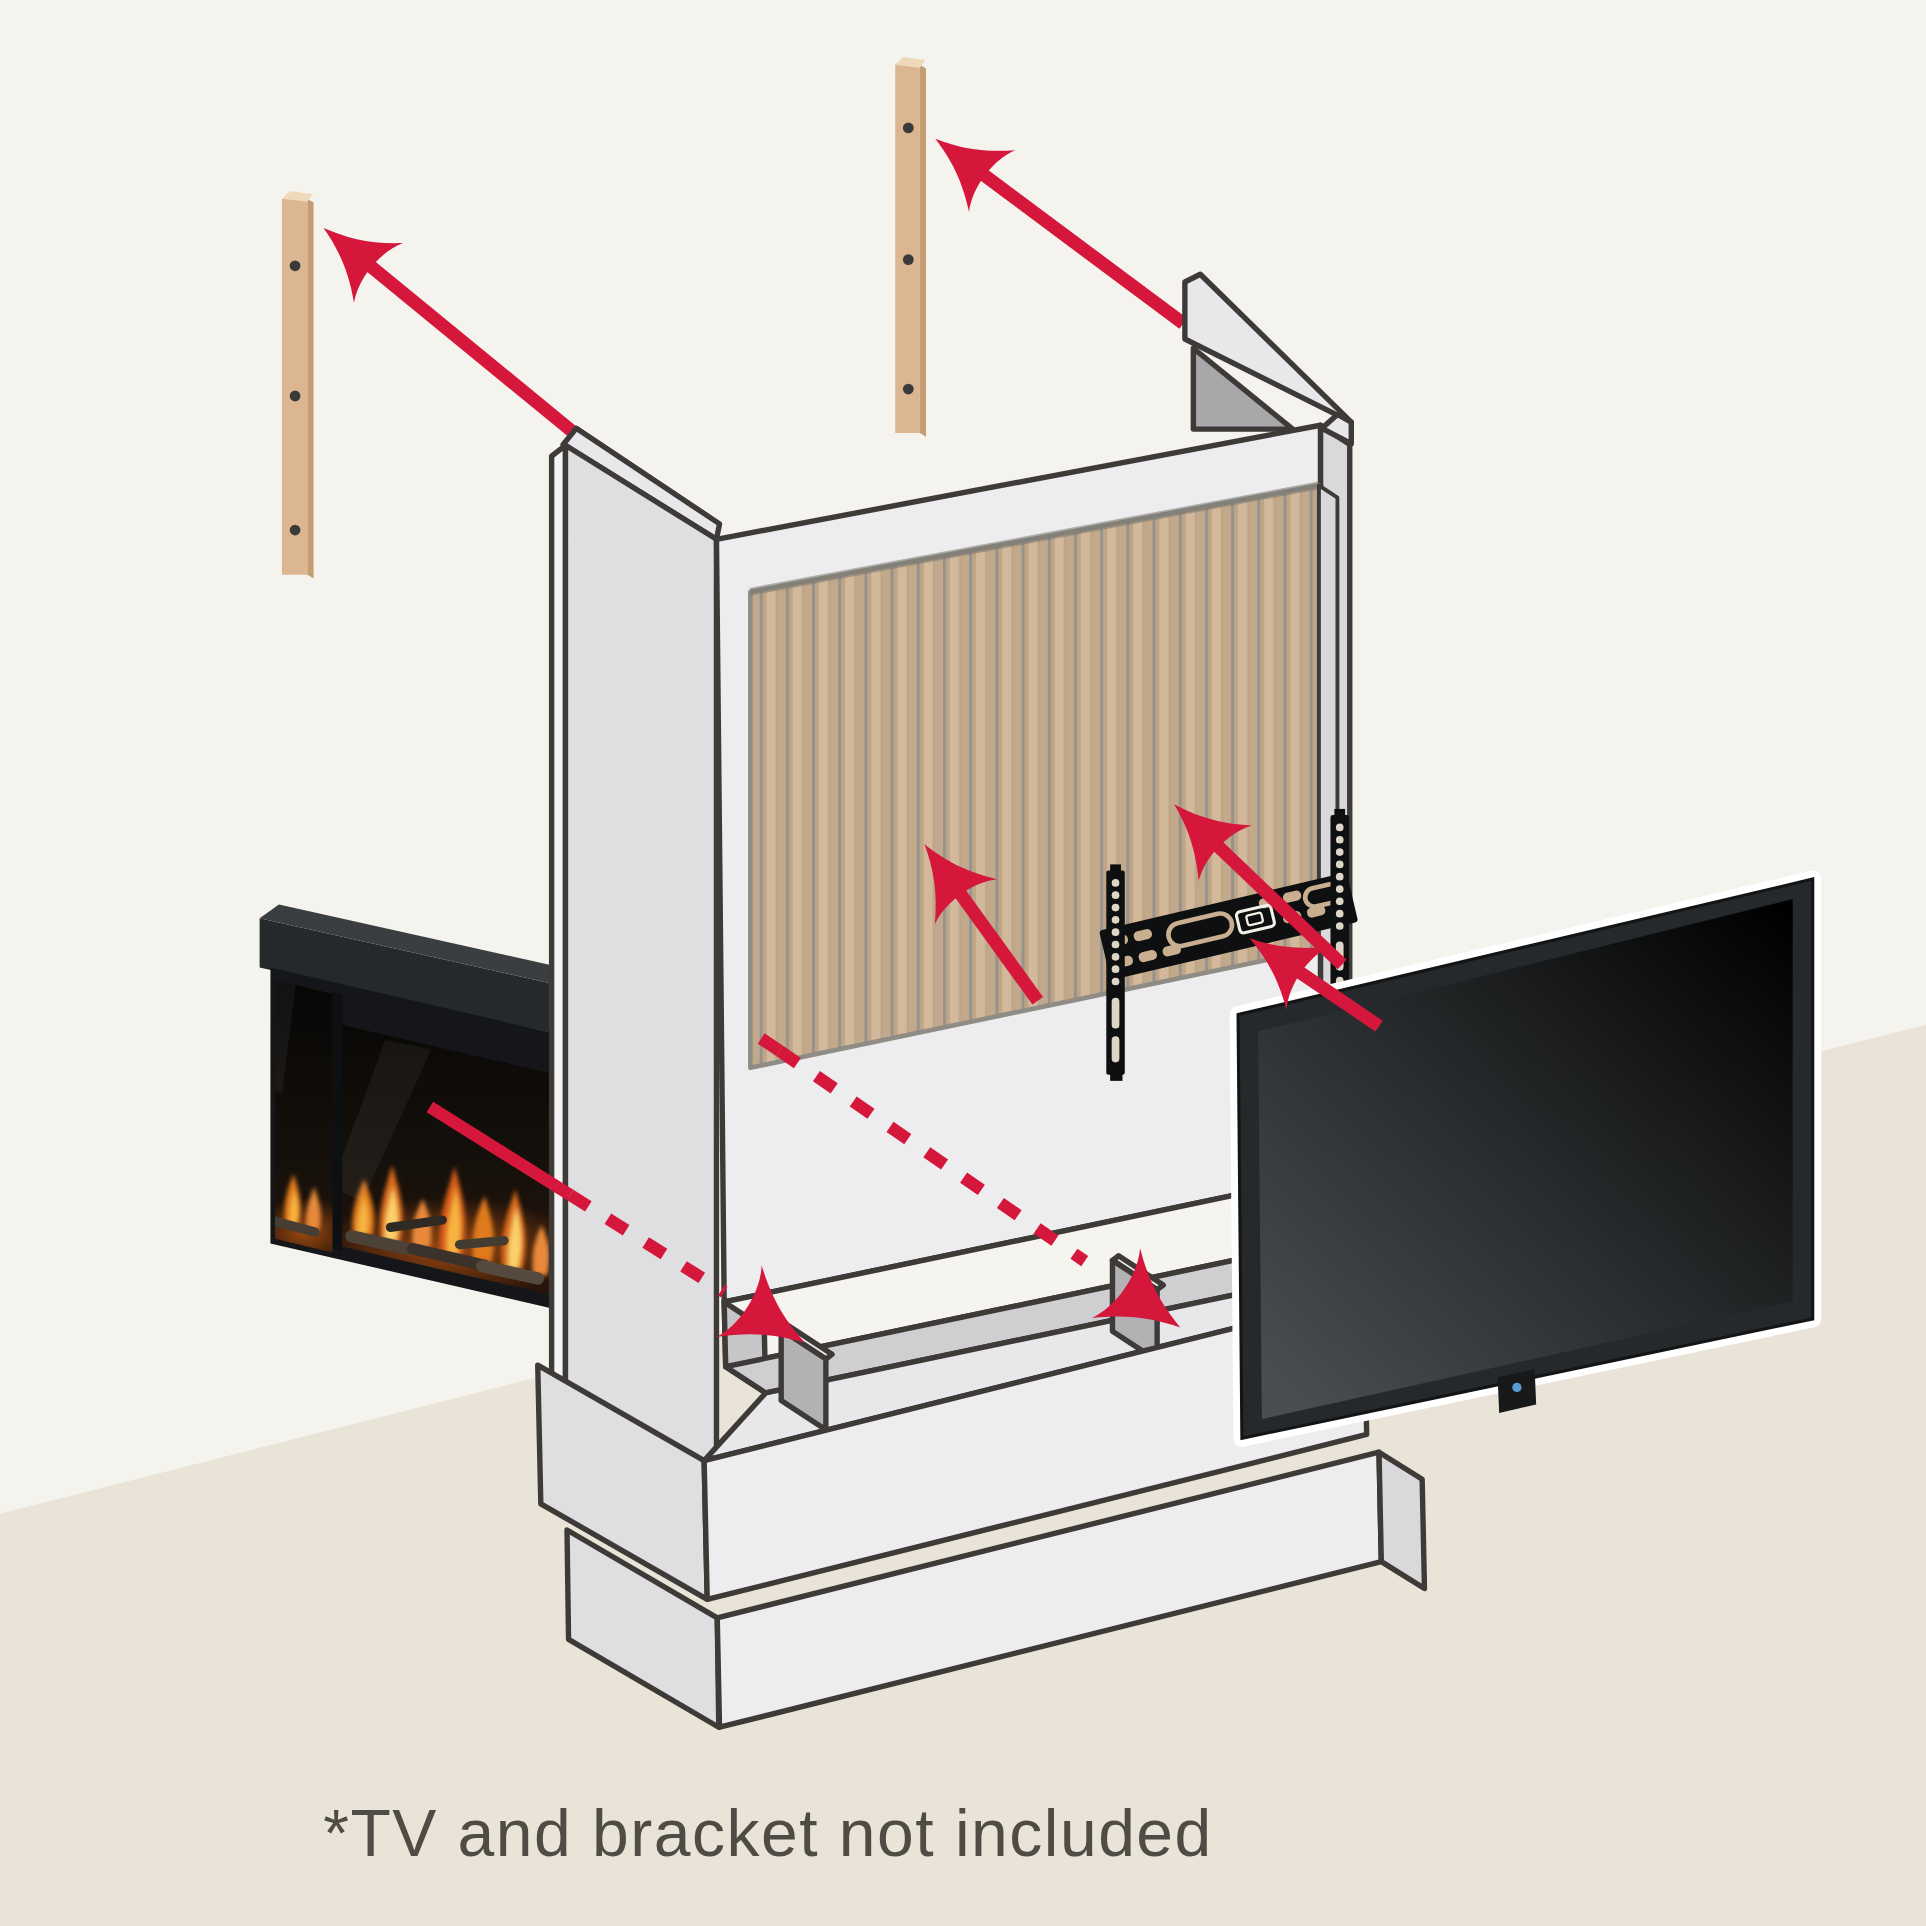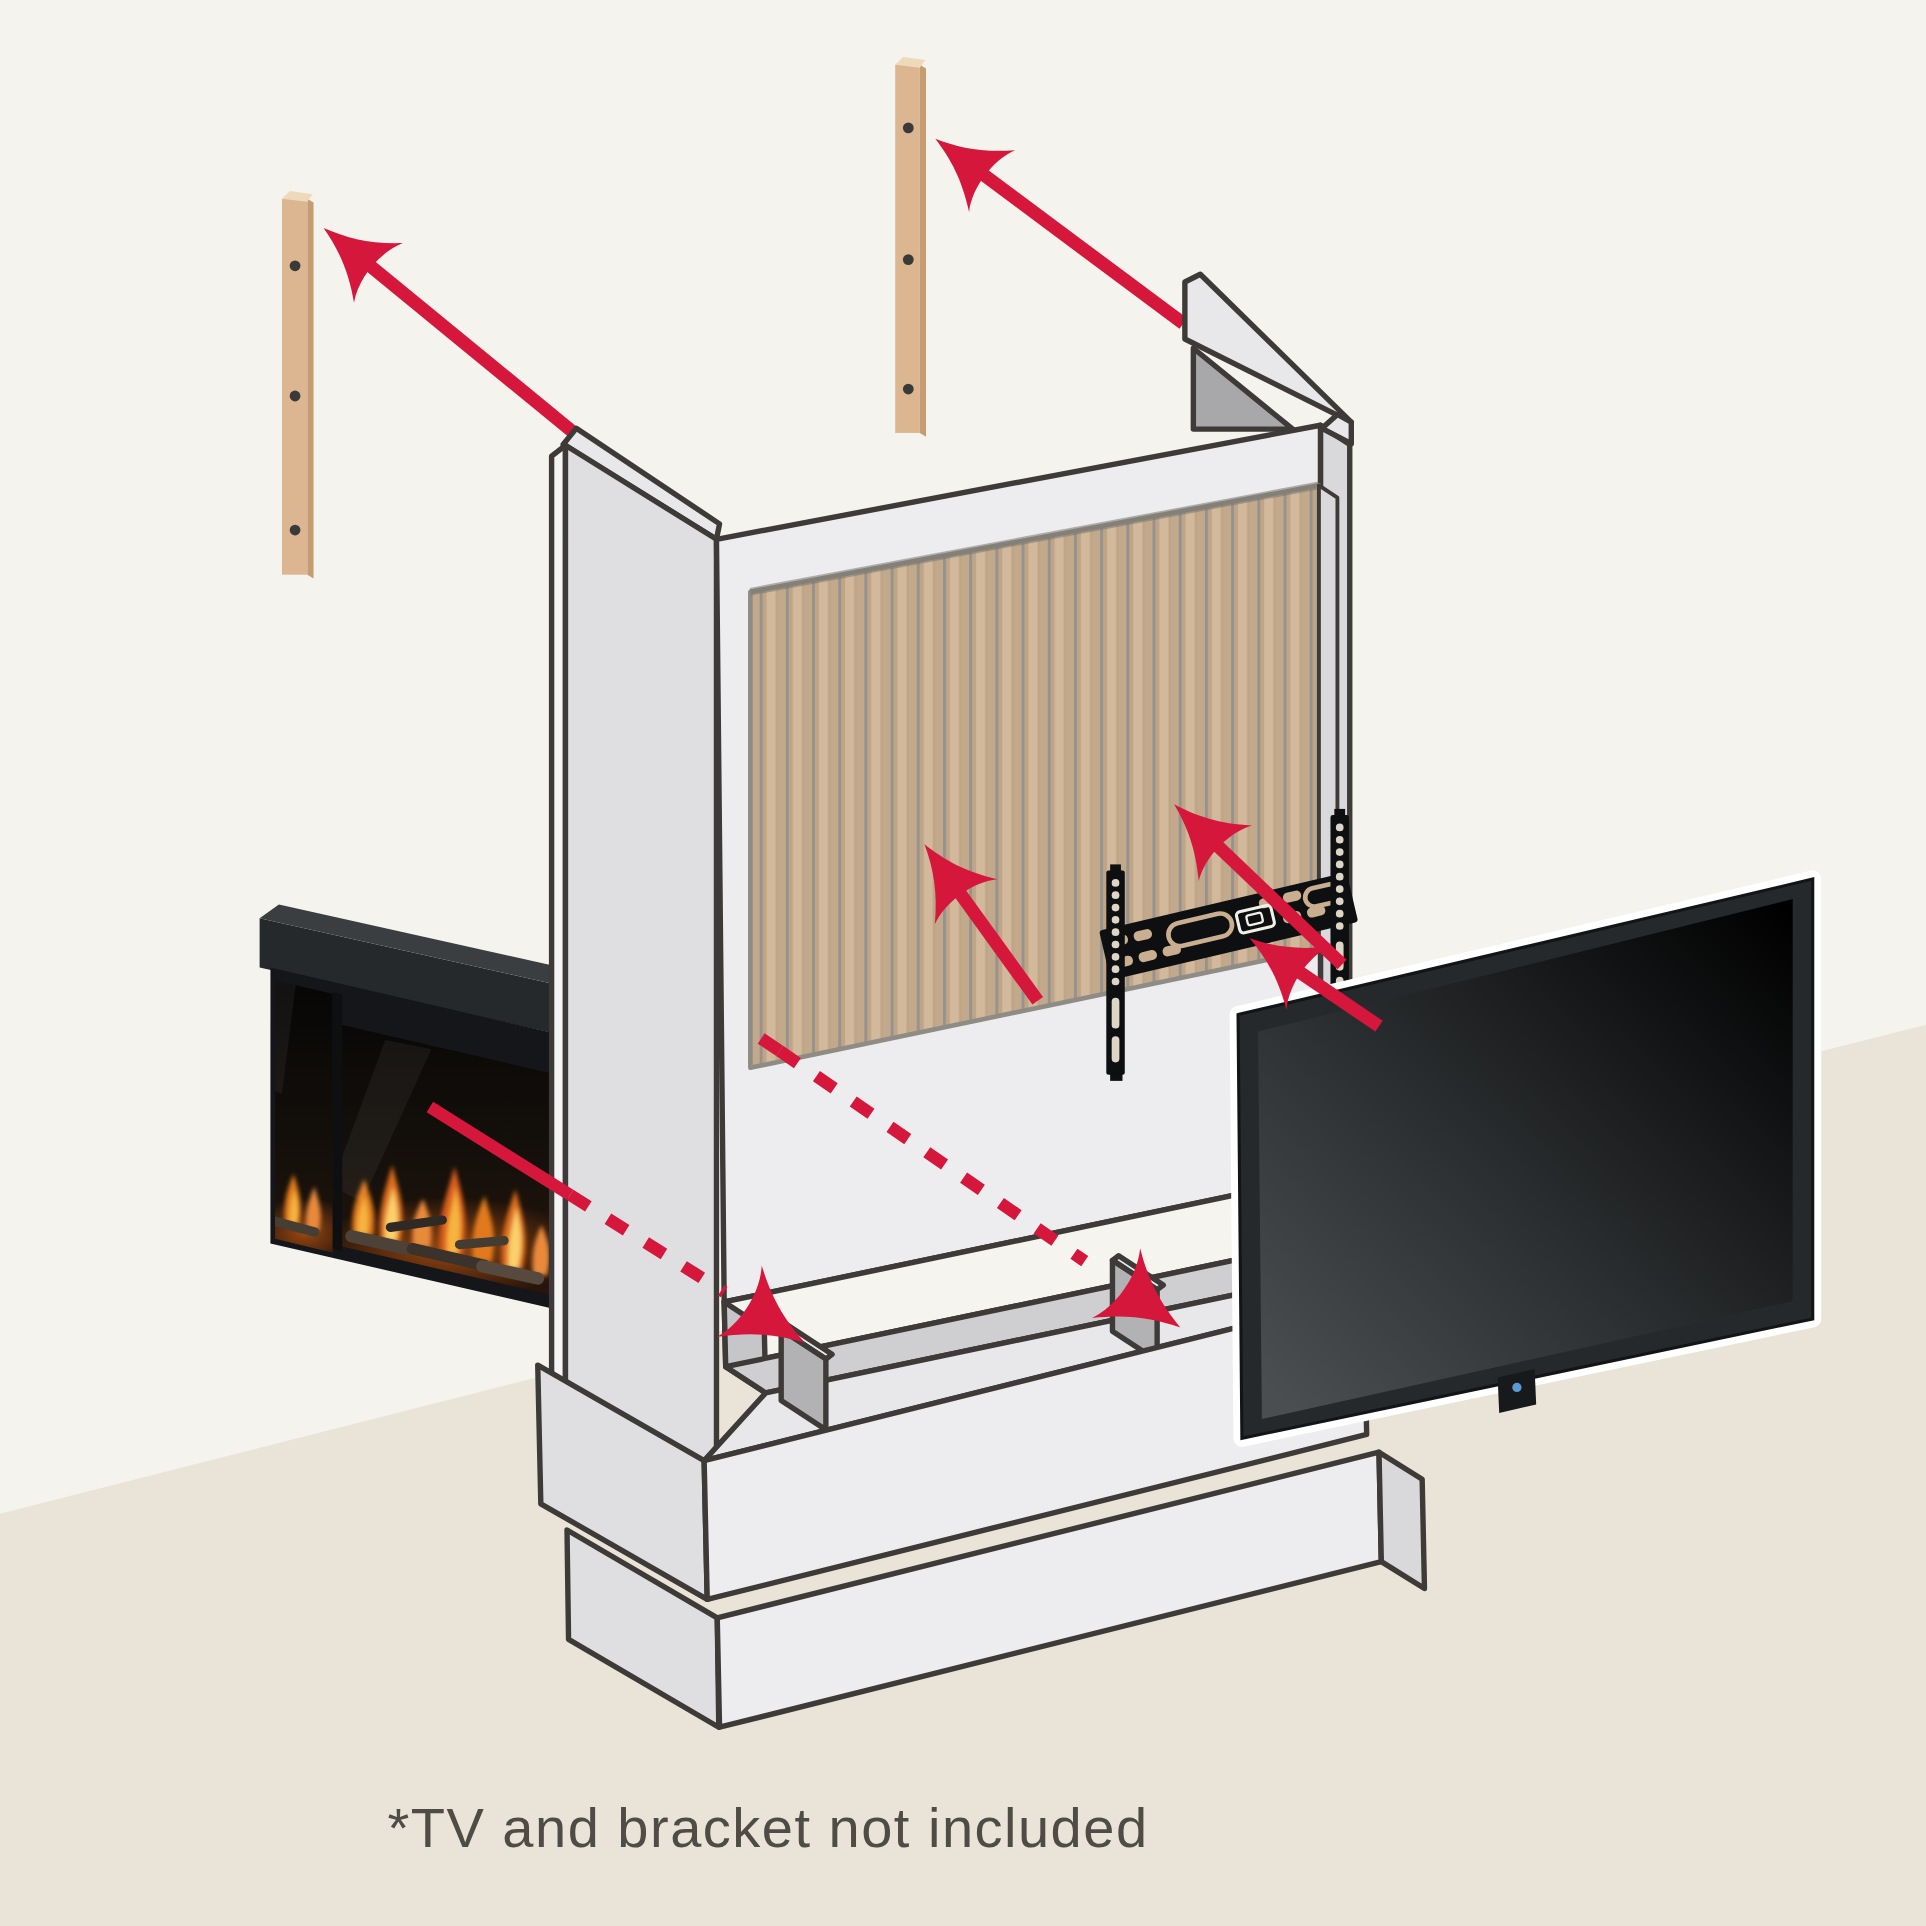--- a/index.html
+++ b/index.html
@@ -11,21 +11,21 @@
     --arrow-red:#d5173b; --bracket-black:#0e0f10; --bracket-hole:#ddd5c6;
     --fp-slab:#26292b; --fp-slab-top:#3a3e41; --fp-body:#141619;
     --tv-bezel:#26292b; --tv-glow:#ffffff; --tv-chin:#17191b; --logo-blue:#5b9bd5;
     --text-color:#4f4b45;
   }
   html,body{margin:0;padding:0;}
   body{width:1926px;height:1926px;background:var(--wall);position:relative;
        font-family:"Liberation Sans", sans-serif;overflow:hidden;}
   svg{display:block;position:absolute;top:0;left:0;}
   .caption{position:absolute;left:0;top:1795px;width:1536px;text-align:center;
-    font-size:56px;letter-spacing:1.5px;color:var(--text-color);font-weight:400;}
+    font-size:66px;letter-spacing:1.5px;color:var(--text-color);font-weight:400;}
 </style>
 </head>
 <body>
 
 <svg width="1926" height="1926" viewBox="0 0 2500 2500">
   <defs>
     <pattern id="slats" patternUnits="userSpaceOnUse" width="34" height="12">
       <rect x="0" y="0" width="34" height="12" fill="var(--wood-mid)"></rect>
       <rect x="0" y="0" width="4" height="12" fill="var(--wood-gap)"></rect>
       <rect x="4" y="0" width="5" height="12" fill="var(--wood-dark)"></rect>

